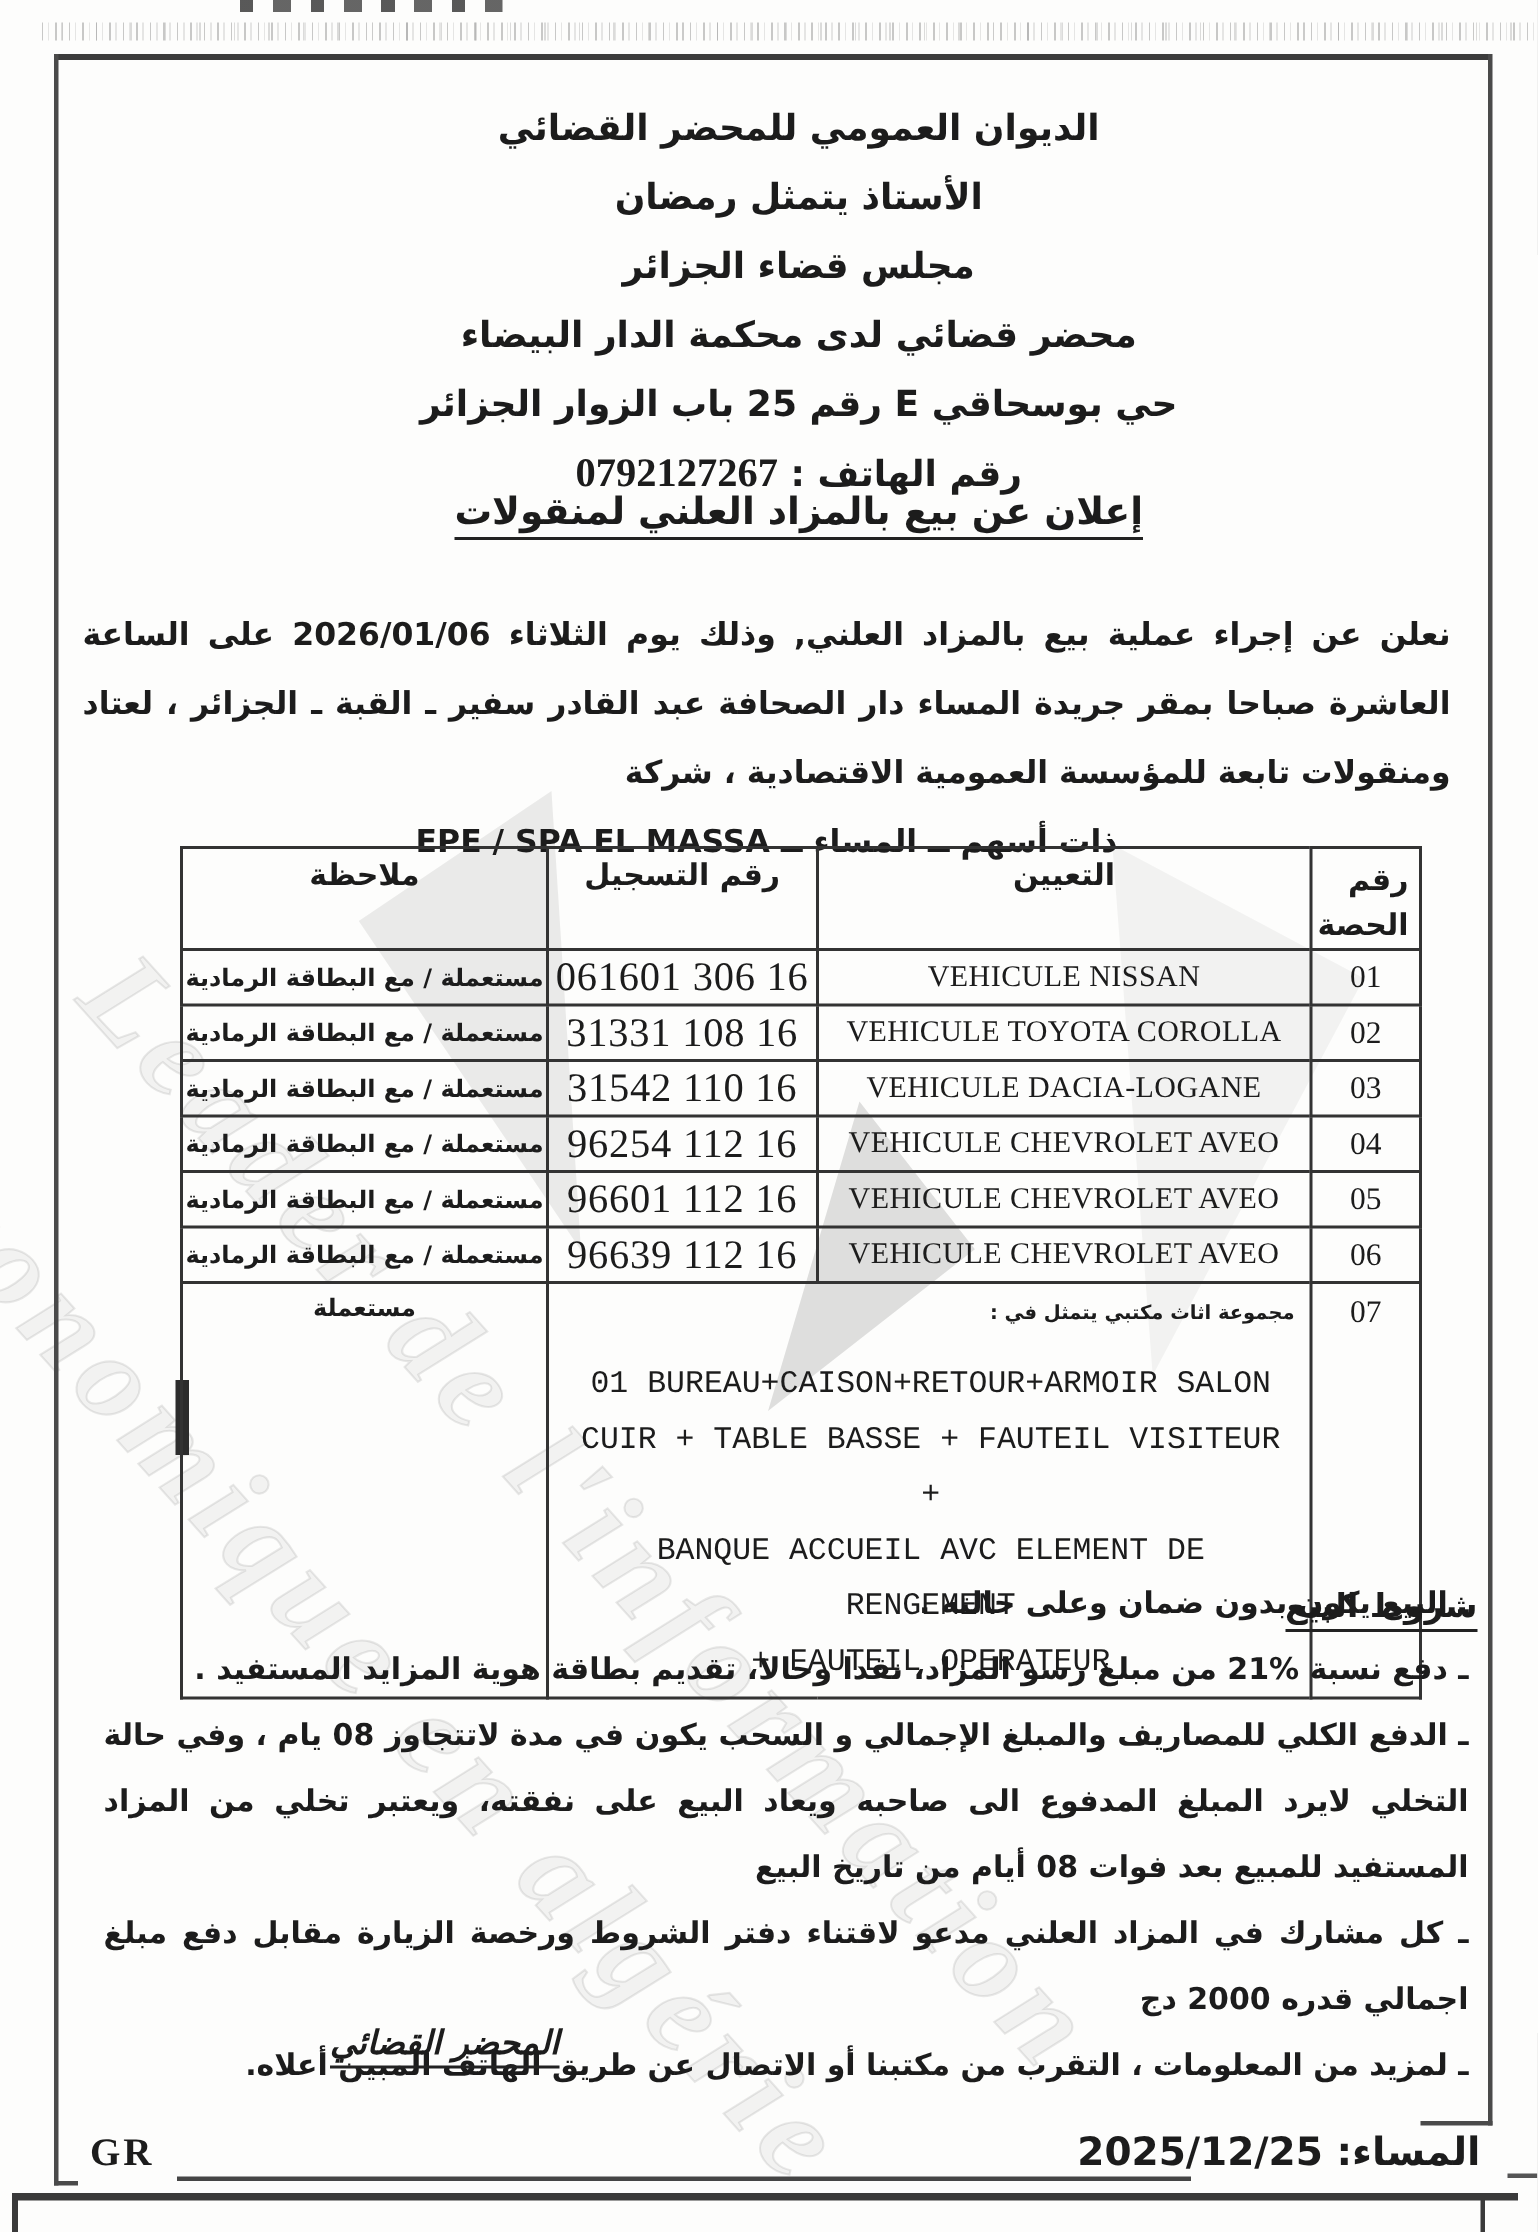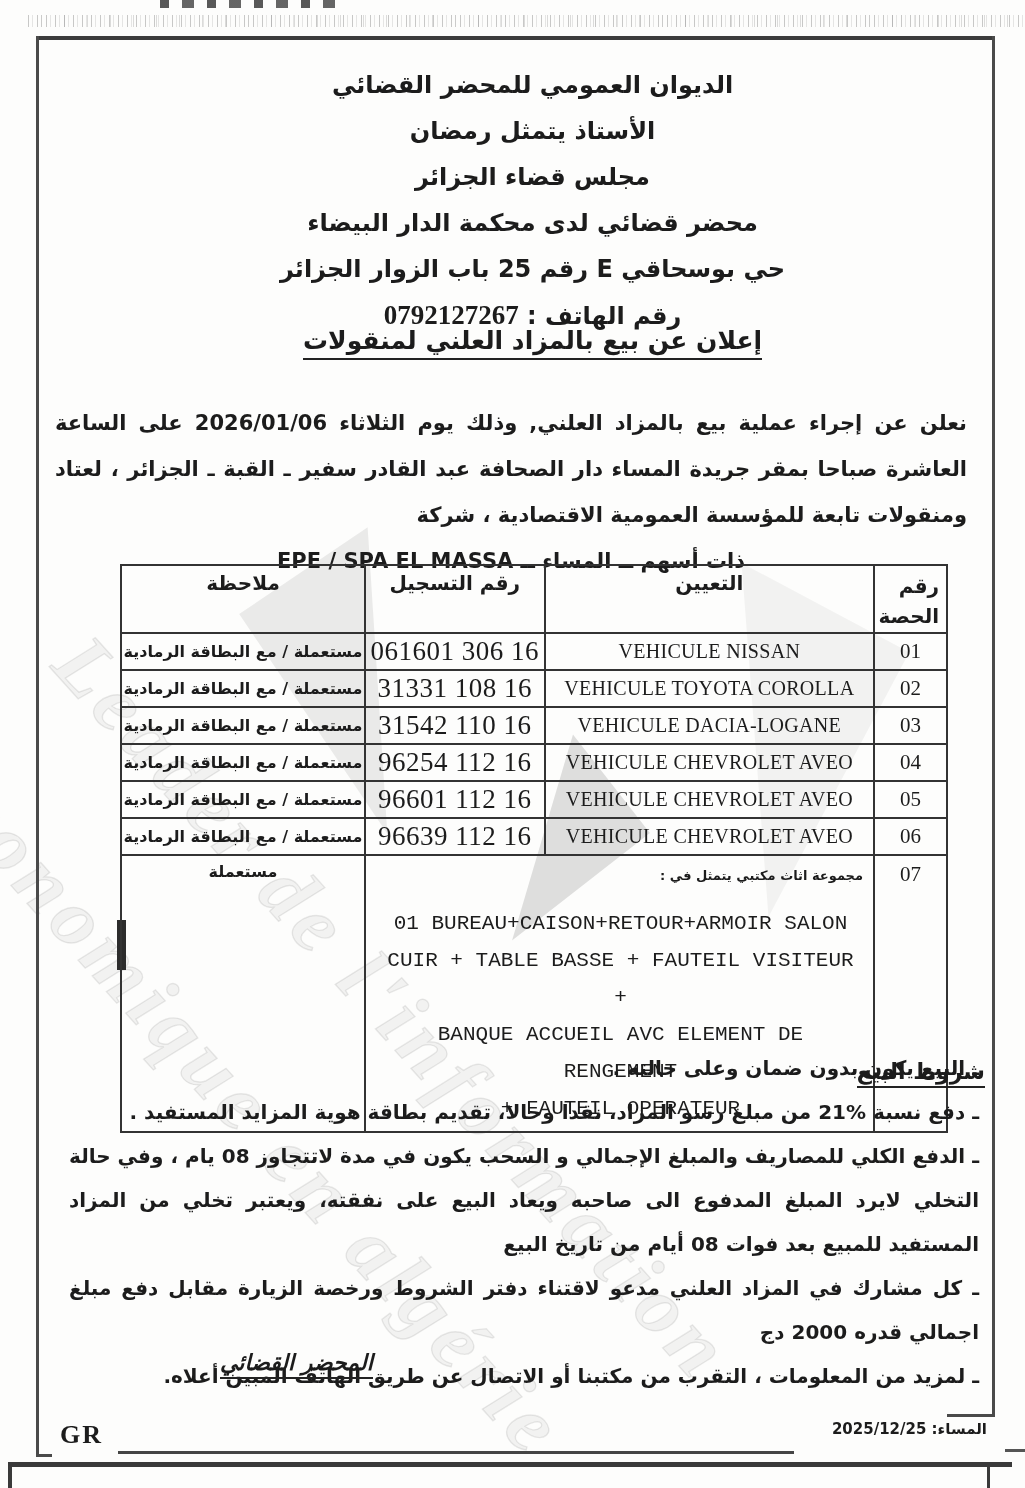--- a/index.html
+++ b/index.html
@@ -75,21 +75,21 @@
   .conditions-heading-wrap{position:absolute;left:80px;right:40px;top:1059px;text-align:right;direction:rtl;}
   .conditions-heading{display:inline-block;font-weight:800;font-size:22px;border-bottom:2px solid #222;padding-bottom:2px;}
   .conditions{position:absolute;left:40px;right:46px;top:1046px;direction:rtl;
     font-size:20px;font-weight:600;}
   .conditions .cond{line-height:44px;text-align:justify;padding-left:29px;}
   
   .signature-wrap{position:absolute;left:220px;top:1350px;direction:rtl;font-style:italic;}
   .signature{display:inline-block;font-weight:800;font-size:22px;border-bottom:2px solid #222;padding-bottom:2px;}
   .footer-gr{position:absolute;left:60px;top:1420px;font-family:"Liberation Serif", serif;
     font-weight:700;font-size:26px;letter-spacing:2px;}
-  .footer-date{position:absolute;right:38px;top:1420px;direction:rtl;font-weight:700;font-size:15px;}
+  .footer-date{position:absolute;right:38px;top:1420px;direction:rtl;font-weight:700;font-size:26px;}
 </style>
 </head>
 <body>
 
 <div class="page">
 
   <div class="top-fragment"></div>
   <div class="noise-band"></div>
 
   <div class="wm-tri1"></div>

